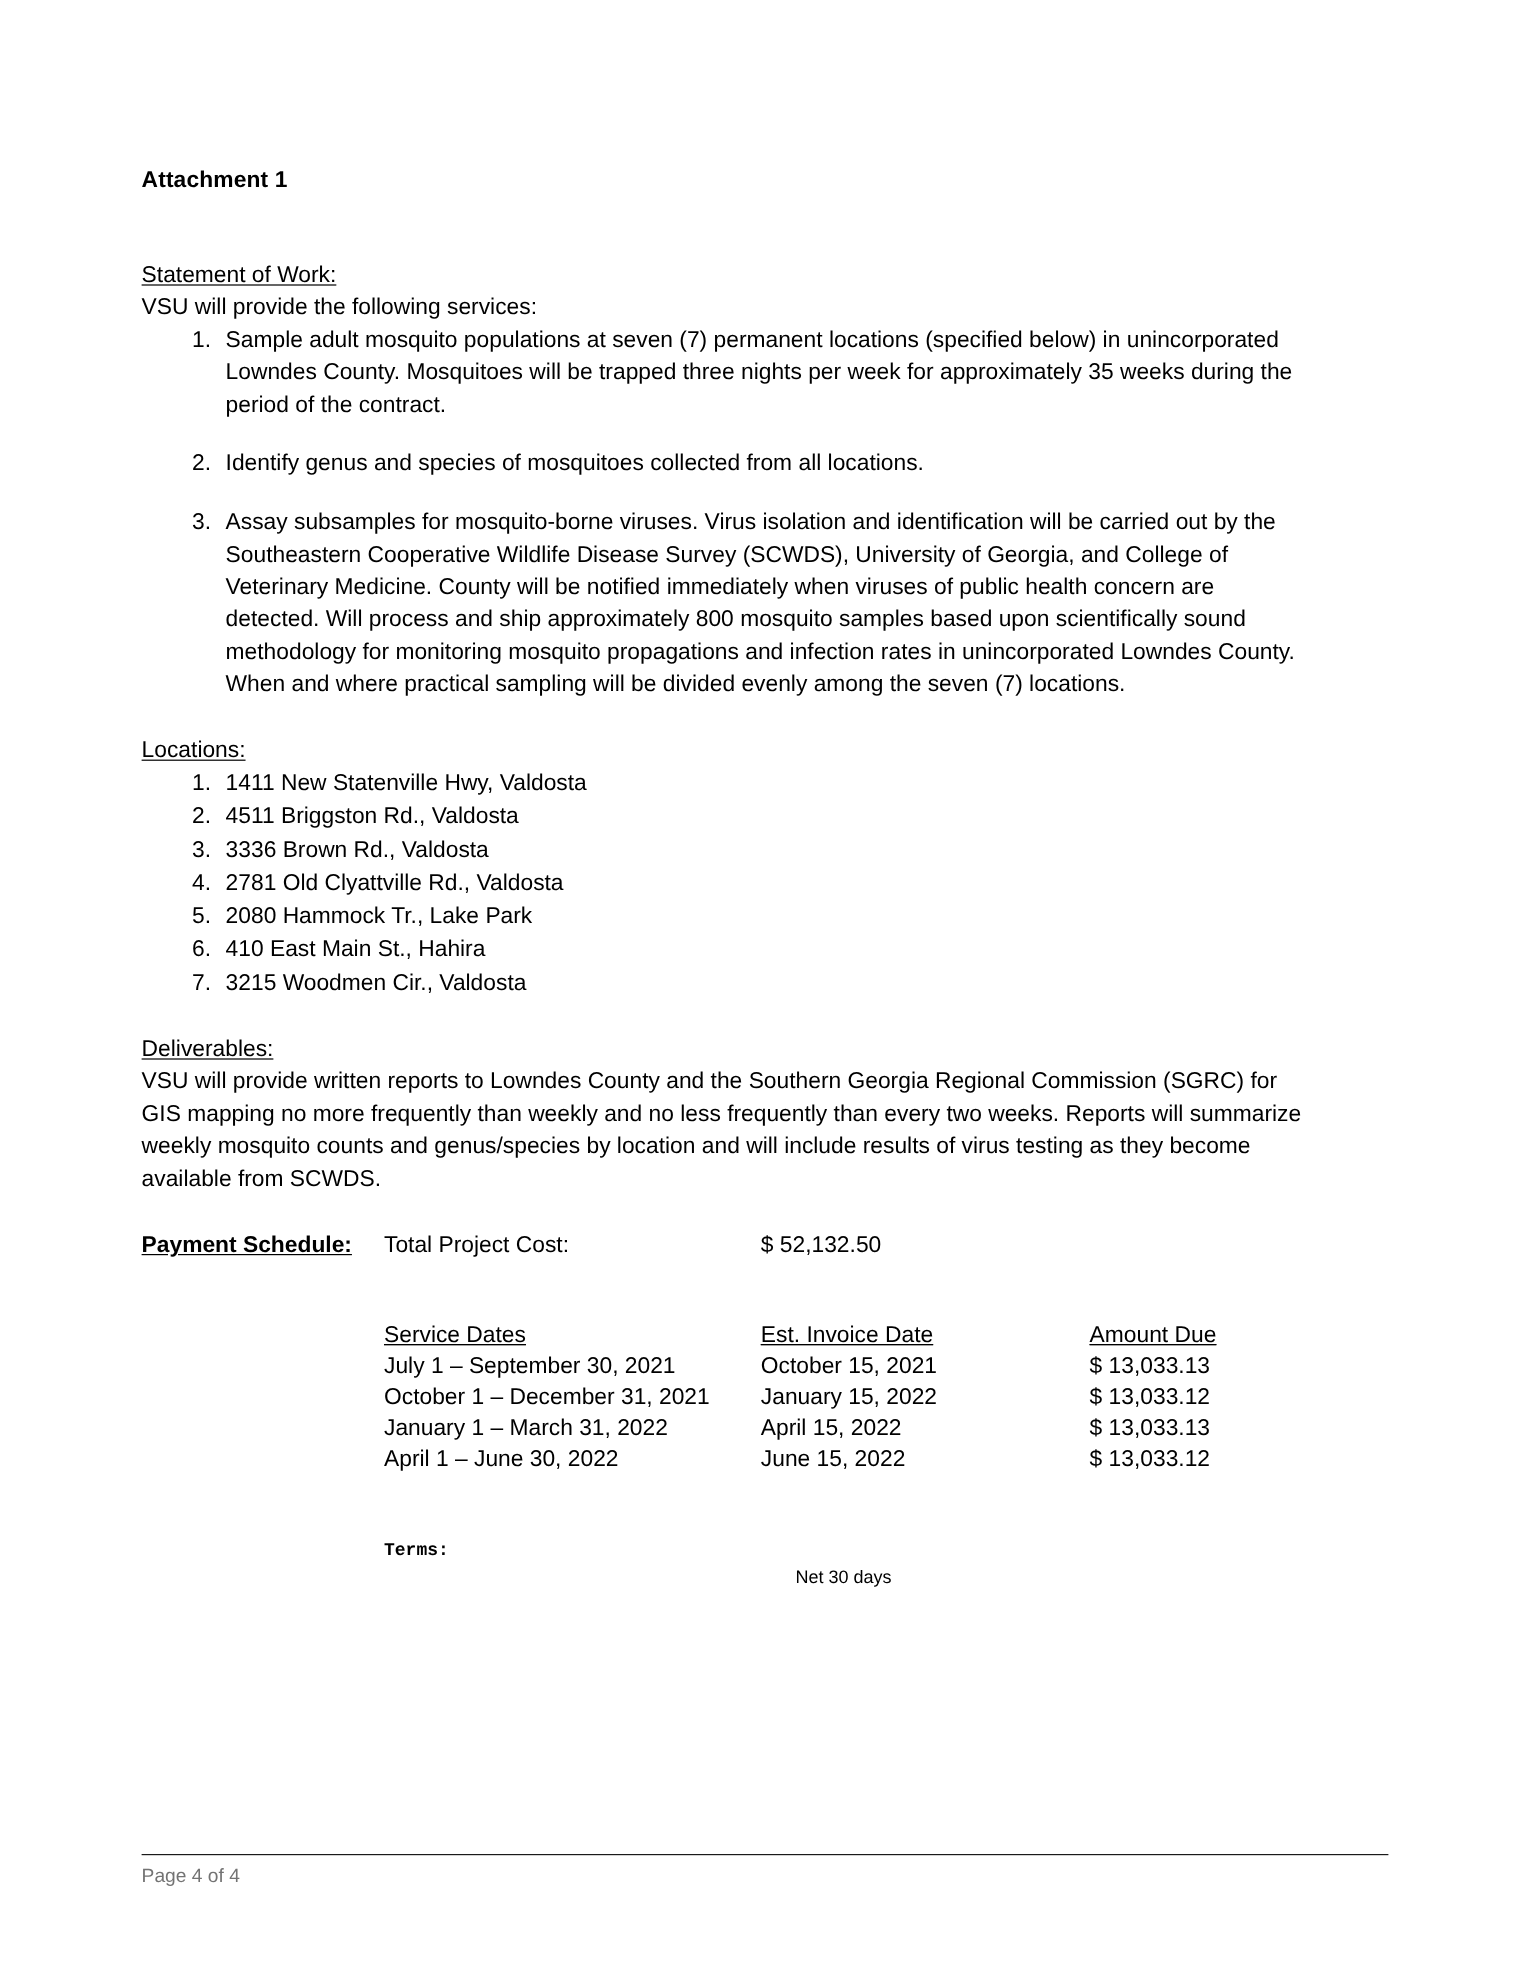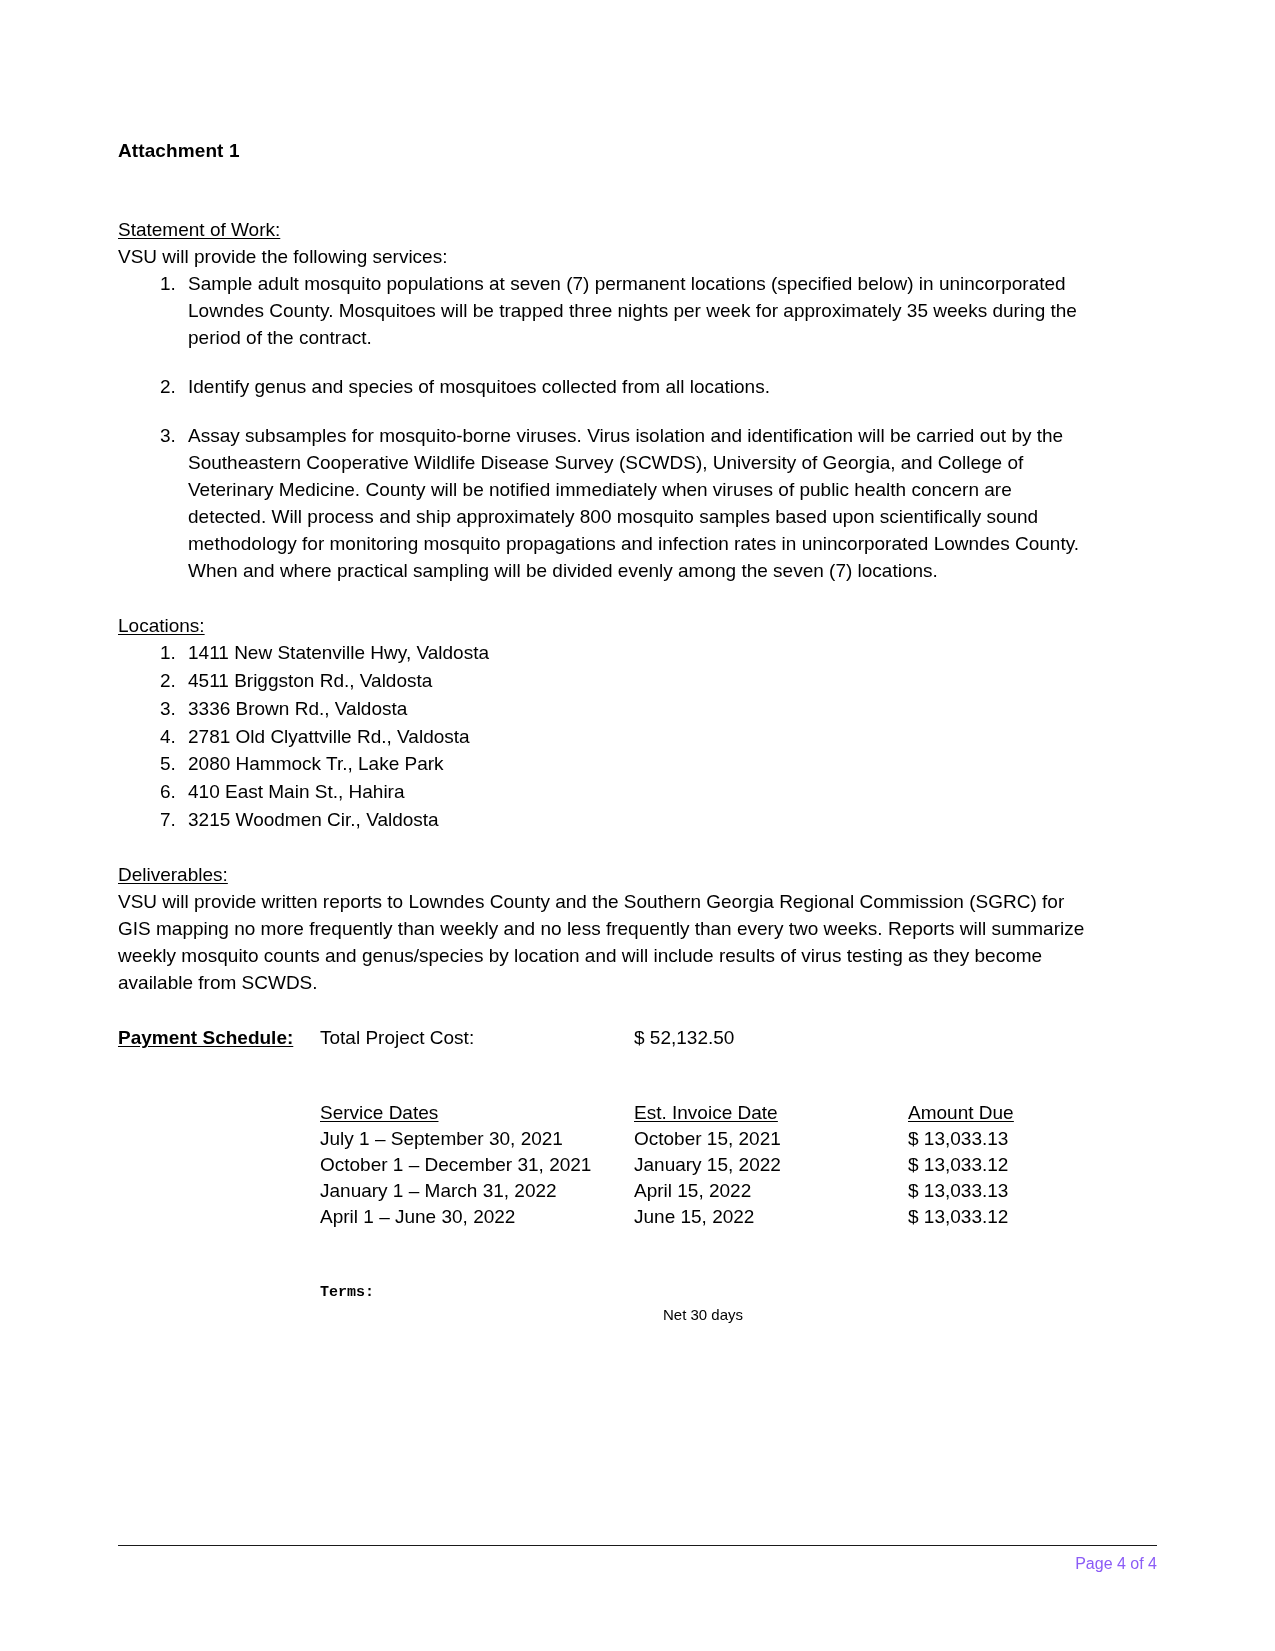--- a/index.html
+++ b/index.html
@@ -129,23 +129,23 @@
     left: 118px;
     right: 118px;
     bottom: 78px;
   }
   .footer-rule {
     border-top: 1px solid #1a1a1a;
     width: 100%;
     margin-bottom: 9px;
   }
   .footer-text {
-    text-align: right;
+    text-align: left;
     font-size: 16px;
-    color: #8b5cf6;
+    color: #737373;
   }
 </style>
 </head>
 <body>
 
 <div class="page">
 
   <div class="content">
 
     <div class="doc-title">Attachment 1</div>

